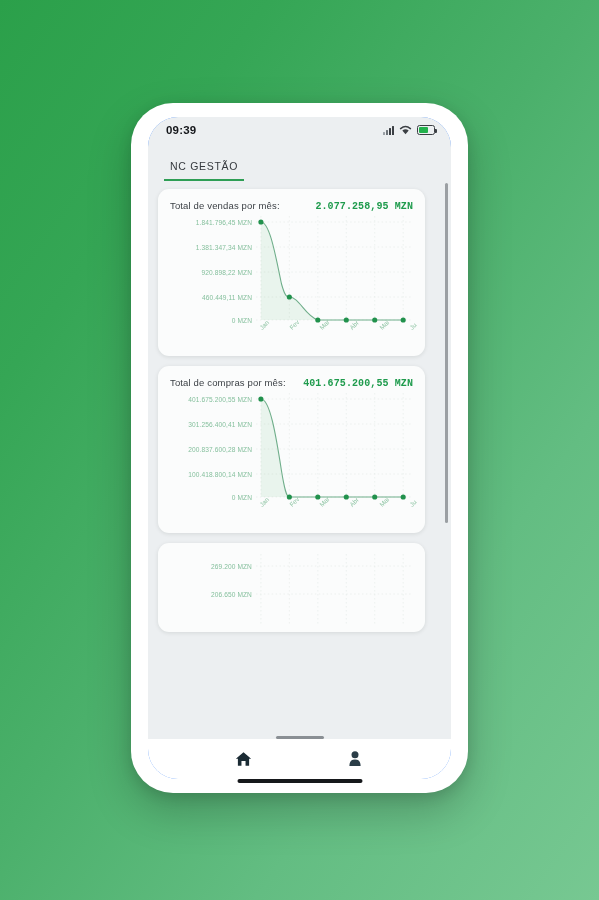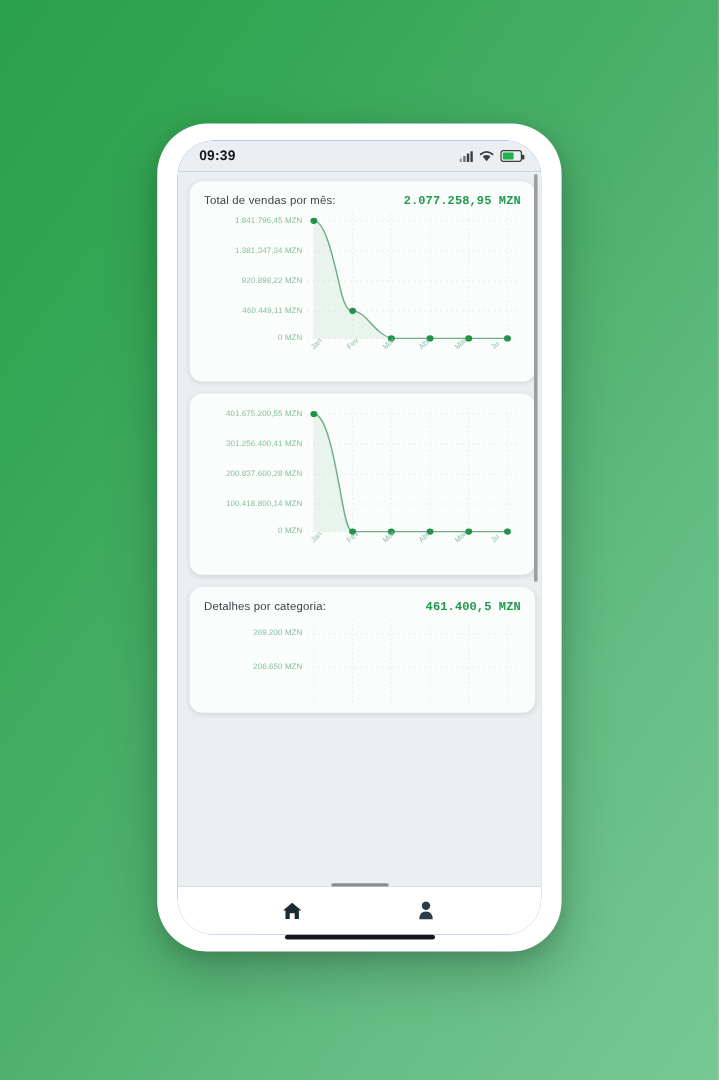--- a/index.html
+++ b/index.html
@@ -132,21 +132,21 @@
     color: #35393e;
     border-bottom: 2.3px solid #2e9e55;
   }
 
   
   .scroll-area {
     flex: 1 1 auto;
     position: relative;
     background: #eceff1;
     overflow: hidden;
-    padding: 8px 5px 0 10px;
+    padding: 8px 26px 0 10px;
   }
 
   .scrollbar-track {
     position: absolute;
     right: 3px;
     top: 2px;
     bottom: 0;
     width: 3px;
   }
   .scrollbar-thumb {
@@ -291,20 +291,23 @@
           <path d="M6.5 9.3 L3.3 5.4 Q6.5 3.1 9.7 5.4 Z" fill="#3b3f44"></path>
           <path d="M1.6 3.6 Q6.5 -0.4 11.4 3.6" stroke="#3b3f44" stroke-width="1.5" fill="none" stroke-linecap="round"></path>
         </svg>
         <span class="battery">
             <span></span>
           </span>
       </div>
     </div>
 
 
+    <div class="tab-bar">
+      <div class="tab-item">NC GESTÃO</div>
+    </div>
 
     <div class="scroll-area">
 
       <div class="scrollbar-track">
         <div class="scrollbar-thumb"></div>
       </div>
 
       <div class="card">
         <div class="card-head">
           <div class="card-title">Total de vendas por mês:</div>
@@ -350,20 +353,24 @@
             <span class="x-label" style="left:32px">Fev</span>
             <span class="x-label" style="left:62px">Mar</span>
             <span class="x-label" style="left:92px">Abr</span>
             <span class="x-label" style="left:122px">Mai</span>
             <span class="x-label" style="left:152px">Ju</span>
           </div>
         </div>
       </div>
 
       <div class="card">
+        <div class="card-head">
+          <div class="card-title">Total de compras por mês:</div>
+          <div class="card-total">401.675.200,55 MZN</div>
+        </div>
         <div class="chart">
           <div class="y-axis">
             <div class="y-label" style="top:6px">401.675.200,55 MZN</div>
             <div class="y-label" style="top:31px">301.256.400,41 MZN</div>
             <div class="y-label" style="top:56px">200.837.600,28 MZN</div>
             <div class="y-label" style="top:81px">100.418.800,14 MZN</div>
             <div class="y-label" style="top:104px">0 MZN</div>
           </div>
           <div class="plot">
             <svg viewBox="0 0 160 108" preserveAspectRatio="none">
@@ -397,24 +404,20 @@
             <span class="x-label" style="left:32px">Fev</span>
             <span class="x-label" style="left:62px">Mar</span>
             <span class="x-label" style="left:92px">Abr</span>
             <span class="x-label" style="left:122px">Mai</span>
             <span class="x-label" style="left:152px">Ju</span>
           </div>
         </div>
       </div>
 
       <div class="card">
-        <div class="card-head">
-          <div class="card-title">Detalhes por categoria:</div>
-          <div class="card-total">461.400,5 MZN</div>
-        </div>
         <div class="chart chart-short">
           <div class="y-axis">
             <div class="y-label" style="top:12px">269.200 MZN</div>
             <div class="y-label" style="top:40px">206.650 MZN</div>
           </div>
           <div class="plot">
             <svg viewBox="0 0 160 108" preserveAspectRatio="none">
               <g stroke="#dfe7e2" stroke-width="0.5" stroke-dasharray="1.5 2.5">
                 <line x1="0" y1="12" x2="160" y2="12"></line>
                 <line x1="0" y1="40" x2="160" y2="40"></line>

